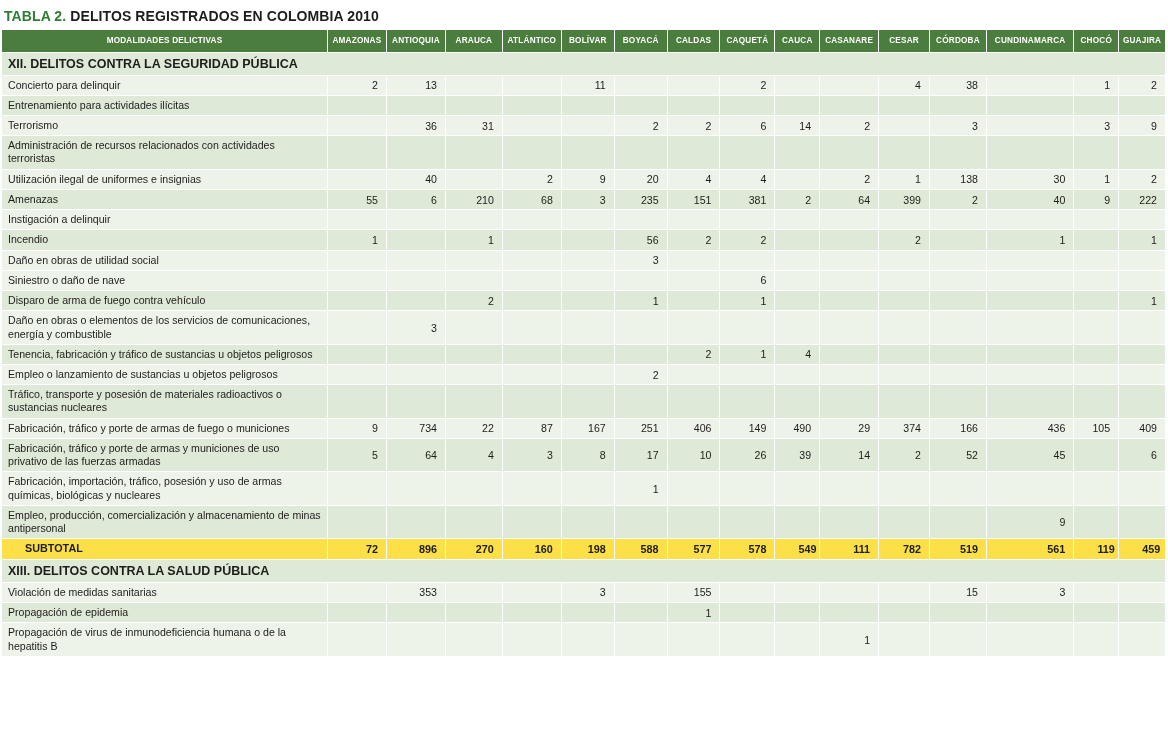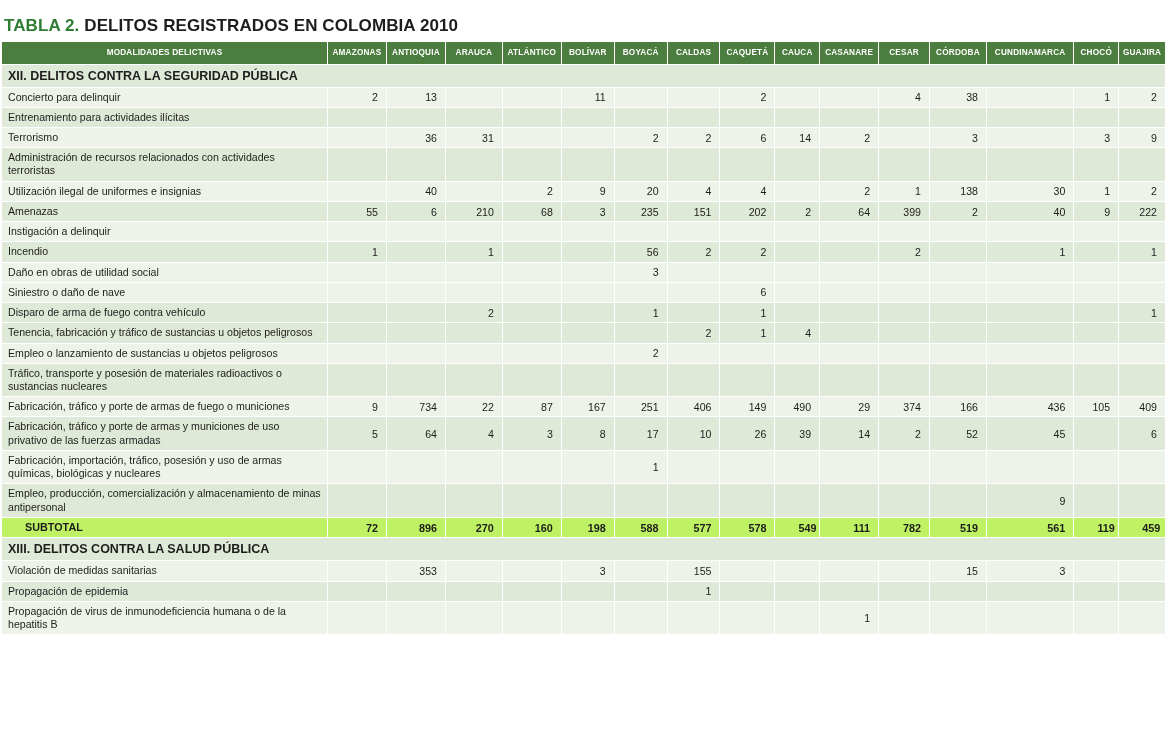--- a/index.html
+++ b/index.html
@@ -9,22 +9,22 @@
     font-family: "Liberation Sans", sans-serif;
   }
   .page {
     width: 1168px;
     height: 737px;
     position: relative;
     overflow: hidden;
     background: #ffffff;
   }
   .title-bar {
-    padding: 16px 4px 6px 4px;
-    font-size: 17px;
+    padding: 8px 4px 6px 4px;
+    font-size: 14px;
     font-weight: bold;
     color: #1d1d1b;
     letter-spacing: 0.1px;
   }
   .title-bar .tabla-label {
     color: #2e7d32;
   }
   table.main {
     border-collapse: collapse;
     width: 1164px;
@@ -68,21 +68,21 @@
   td.label {
     text-align: left;
     line-height: 1.25;
   }
   td.num {
     text-align: right;
     padding-right: 8px;
     font-size: 10.6px;
   }
   tr.subtotal td {
-    background: #bef264;
+    background: #fde047;
     font-weight: bold;
     font-size: 10.8px;
     padding-left: 23px;
   }
   tr.subtotal td.label { font-size: 10.8px; }
   .thead-row th:first-child { border-left: none; }
 </style>
 </head>
 <body>
 
@@ -228,21 +228,21 @@
         </tr>
         <tr class="r-odd">
           <td class="label">Amenazas</td>
           <td class="num">55</td>
           <td class="num">6</td>
           <td class="num">210</td>
           <td class="num">68</td>
           <td class="num">3</td>
           <td class="num">235</td>
           <td class="num">151</td>
-          <td class="num">202</td>
+          <td class="num">381</td>
           <td class="num">2</td>
           <td class="num">64</td>
           <td class="num">399</td>
           <td class="num">2</td>
           <td class="num">40</td>
           <td class="num">9</td>
           <td class="num">222</td>
         </tr>
         <tr class="r-even">
           <td class="label">Instigación a delinquir</td>
@@ -326,20 +326,38 @@
           <td class="num">1</td>
           <td class="num"></td>
           <td class="num">1</td>
           <td class="num"></td>
           <td class="num"></td>
           <td class="num"></td>
           <td class="num"></td>
           <td class="num"></td>
           <td class="num"></td>
           <td class="num">1</td>
+        </tr>
+        <tr class="r-even">
+          <td class="label">Daño en obras o elementos de los servicios de comunicaciones, energía y combustible</td>
+          <td class="num"></td>
+          <td class="num">3</td>
+          <td class="num"></td>
+          <td class="num"></td>
+          <td class="num"></td>
+          <td class="num"></td>
+          <td class="num"></td>
+          <td class="num"></td>
+          <td class="num"></td>
+          <td class="num"></td>
+          <td class="num"></td>
+          <td class="num"></td>
+          <td class="num"></td>
+          <td class="num"></td>
+          <td class="num"></td>
         </tr>
         <tr class="r-odd">
           <td class="label">Tenencia, fabricación y tráfico de sustancias u objetos peligrosos</td>
           <td class="num"></td>
           <td class="num"></td>
           <td class="num"></td>
           <td class="num"></td>
           <td class="num"></td>
           <td class="num"></td>
           <td class="num">2</td>

